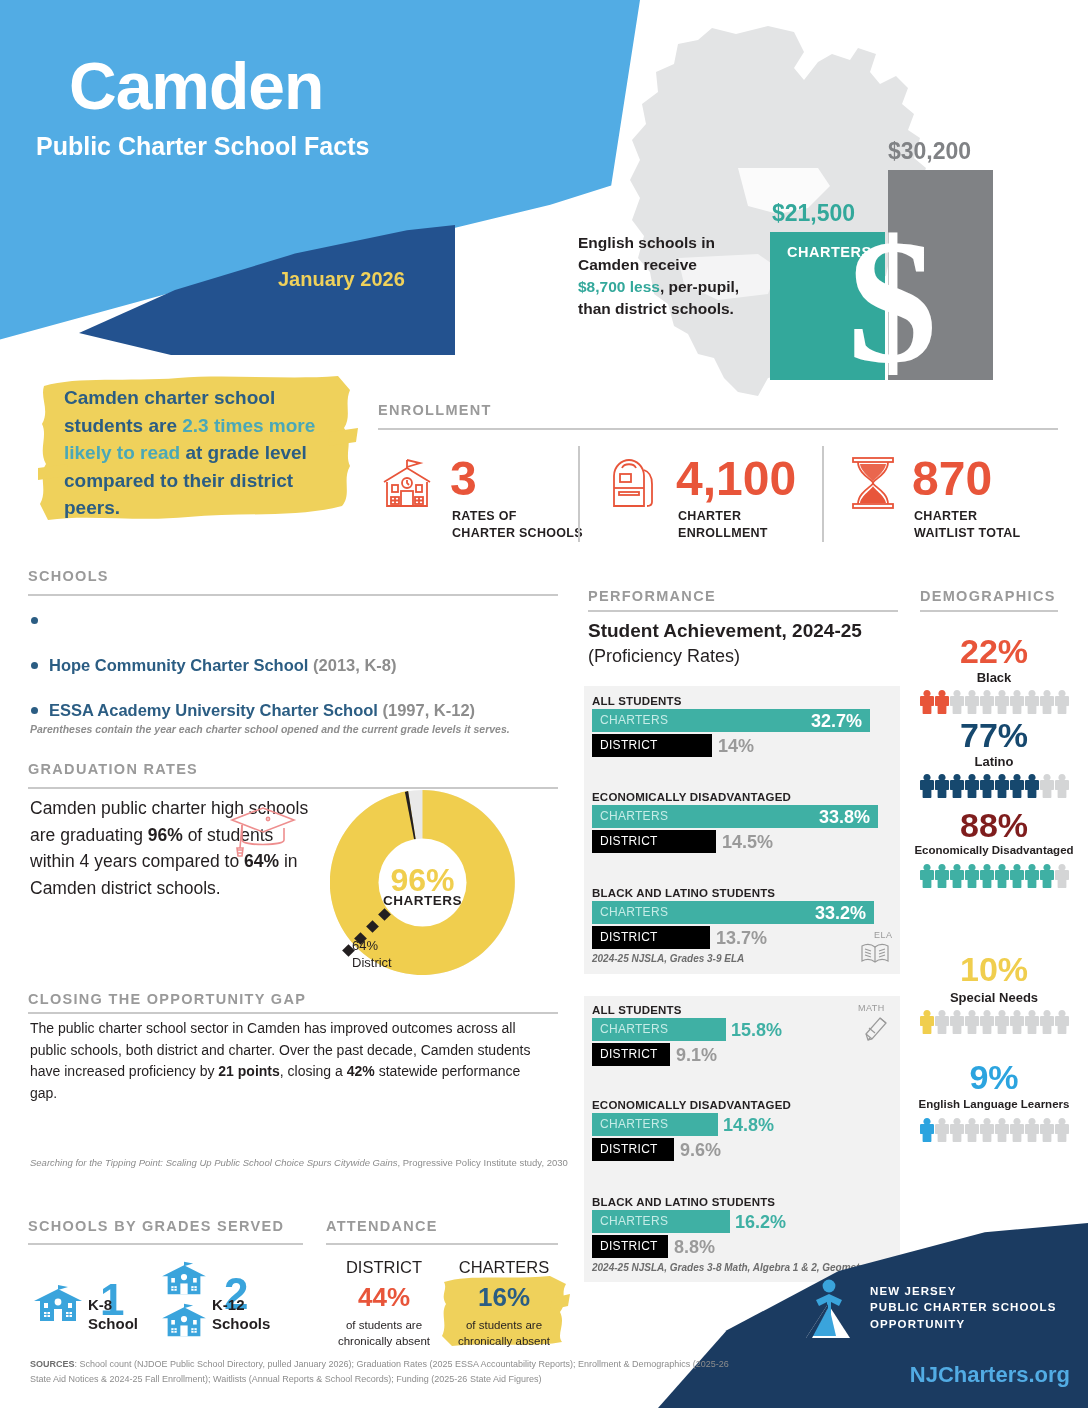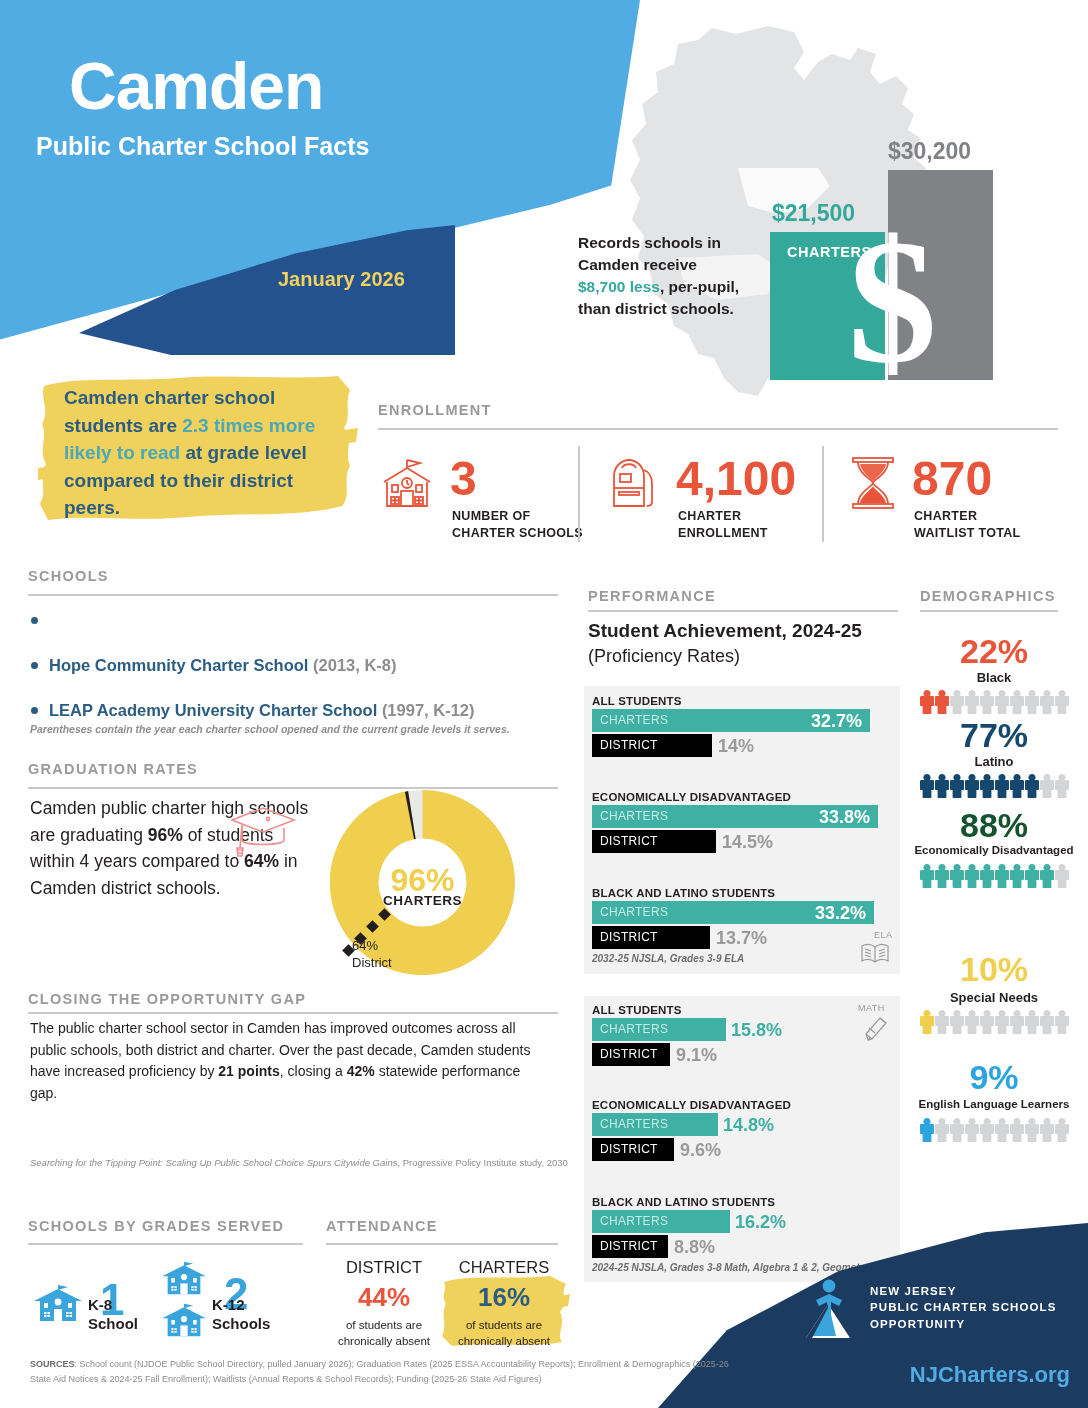--- a/index.html
+++ b/index.html
@@ -178,21 +178,21 @@
   <div class="hdr-sub">Public Charter School Facts</div>
   <div class="hdr-date">January 2026</div>
 
   <div class="bar-district"></div>
   <div class="bar-charter"></div>
   <div class="dollar-glyph">$</div>
   <div class="bar-lbl-district">$30,200</div>
   <div class="bar-lbl-charter">$21,500</div>
   <div class="bar-charter-cap">CHARTERS</div>
   <div class="fund-text">
-    <span>Records schools in</span><br>
+    <span>English schools in</span><br>
     <span>Camden receive</span><br>
     <span class="teal">$8,700 less</span><span>, per-pupil,</span><br>
     <span>than district schools.</span>
   </div>
 
   <div class="hl-box">
     <svg class="hl-paint" viewBox="0 0 320 155" preserveAspectRatio="none">
       <path fill="#EFD15B" d="M6,14 C40,4 90,10 140,6 C190,2 250,8 300,4 L312,18 C306,32 314,44 306,56 C316,68 306,82 312,94 C304,108 314,122 304,134 C260,146 200,140 150,145 C100,150 50,142 10,148 L2,132 C10,118 0,104 8,92 C0,78 10,64 4,52 C12,38 2,26 6,14 Z"></path>
       <path fill="#EFD15B" d="M292,60 L320,56 L318,70 L290,74 Z"></path>
       <path fill="#EFD15B" d="M0,96 L30,92 L28,104 L0,108 Z"></path>
@@ -215,21 +215,21 @@
       <rect x="16" y="33" width="6" height="7"></rect>
         <rect x="40" y="33" width="6" height="7"></rect>
       <rect x="15" y="45" width="8" height="7"></rect>
         <rect x="39" y="45" width="8" height="7"></rect>
       <path d="M19,45 L19,52 M15,48.5 L23,48.5"></path>
         <path d="M43,45 L43,52 M39,48.5 L47,48.5"></path>
     </g>
   </svg>
   <div class="enroll-num" style="left:450px; top:455px;">3</div>
   <div class="enroll-cap" style="left:452px; top:508px;">
-    <span>NUMBER OF</span><br>
+    <span>RATES OF</span><br>
     <span>CHARTER SCHOOLS</span>
   </div>
   <div class="vdiv" style="left:578px; top:446px; height:96px;"></div>
 
   <svg style="position:absolute; left:600px; top:452px; width:62px; height:62px;" viewBox="0 0 62 62">
     <g fill="none" stroke="#E8553A" stroke-width="1.8">
       <path d="M14,24 C14,14 22,8 29,8 C36,8 44,14 44,24 L44,54 L14,54 Z"></path>
       <path d="M44,18 C50,20 52,26 52,32 L52,50 C52,53 50,54 47,54"></path>
       <path d="M22,16 C24,11 34,11 36,16"></path>
       <rect x="20" y="22" width="11" height="8"></rect>
@@ -266,21 +266,21 @@
   <div class="bullet" style="left:31px; top:617px;"></div>
 
   <div class="bullet" style="left:31px; top:662px;"></div>
   <div class="sch-item" style="left:49px; top:656px;">
     <span class="nm">Hope Community Charter School</span>
     <span class="yr">(2013, K-8)</span>
   </div>
 
   <div class="bullet" style="left:31px; top:707px;"></div>
   <div class="sch-item" style="left:49px; top:701px;">
-    <span class="nm">LEAP Academy University Charter School</span>
+    <span class="nm">ESSA Academy University Charter School</span>
     <span class="yr">(1997, K-12)</span>
   </div>
   <div class="sch-note" style="left:30px; top:723px;">Parentheses contain the year each charter school opened and the current grade levels it serves.</div>
 
   <div class="sec-head" style="left:28px; top:761px;">GRADUATION RATES</div>
   <div class="rule" style="left:28px; top:787px; width:530px;"></div>
 
   <div class="grad-txt"><span>Camden public charter high schools are graduating </span><b>96%</b><span> of students within 4 years compared to </span><b>64%</b><span> in Camden district schools.</span></div>
 
   <svg style="position:absolute; left:228px; top:800px; width:70px; height:62px;" viewBox="0 0 70 62">
@@ -354,21 +354,21 @@
 
   <div class="grp-lbl" style="left:592px; top:887px;">BLACK AND LATINO STUDENTS</div>
   <div class="bar ch" style="left:592px; top:901px; width:282px;">
     <span class="bar-in-lbl">CHARTERS</span>
     <span class="bar-val in">33.2%</span>
   </div>
   <div class="bar di" style="left:592px; top:926px; width:118px;">
     <span class="bar-in-lbl">DISTRICT</span>
   </div>
   <div class="bar-val out-g" style="left:716px; top:928px;">13.7%</div>
-  <div class="panel-note" style="left:592px; top:953px;">2032-25 NJSLA, Grades 3-9 ELA</div>
+  <div class="panel-note" style="left:592px; top:953px;">2024-25 NJSLA, Grades 3-9 ELA</div>
 
   <div class="panel" style="left:584px; top:996px; width:316px; height:286px;"></div>
   <div class="subj-tag" style="left:858px; top:1003px;">MATH</div>
   <svg style="position:absolute; left:862px; top:1014px; width:28px; height:30px;" viewBox="0 0 28 30">
     <g fill="none" stroke="#9a9a9a" stroke-width="1.2">
       <path d="M6,26 L4,20 L18,4 L24,9 L10,25 Z"></path>
       <path d="M18,4 L24,9"></path>
       <path d="M4,20 L10,25"></path>
       <path d="M6,26 L8,24"></path>
       <path d="M7,14 L13,19"></path>
@@ -472,21 +472,21 @@
         <path fill="#16486E" d="M7,0 C9.1,0 10.6,1.6 10.6,3.5 C10.6,4.6 10.1,5.5 9.4,6.1 L12.8,6.1 C13.6,6.1 14,6.7 14,7.5 L14,15 C14,15.7 13.6,16 13,16 L11.4,16 L11.4,23 C11.4,23.6 11,24 10.4,24 L3.6,24 C3,24 2.6,23.6 2.6,23 L2.6,16 L1,16 C0.4,16 0,15.7 0,15 L0,7.5 C0,6.7 0.4,6.1 1.2,6.1 L4.6,6.1 C3.9,5.5 3.4,4.6 3.4,3.5 C3.4,1.6 4.9,0 7,0 Z"></path>
       </svg>
       <svg width="14" height="24" viewBox="0 0 14 24">
         <path fill="#d4d5d6" d="M7,0 C9.1,0 10.6,1.6 10.6,3.5 C10.6,4.6 10.1,5.5 9.4,6.1 L12.8,6.1 C13.6,6.1 14,6.7 14,7.5 L14,15 C14,15.7 13.6,16 13,16 L11.4,16 L11.4,23 C11.4,23.6 11,24 10.4,24 L3.6,24 C3,24 2.6,23.6 2.6,23 L2.6,16 L1,16 C0.4,16 0,15.7 0,15 L0,7.5 C0,6.7 0.4,6.1 1.2,6.1 L4.6,6.1 C3.9,5.5 3.4,4.6 3.4,3.5 C3.4,1.6 4.9,0 7,0 Z"></path>
       </svg>
       <svg width="14" height="24" viewBox="0 0 14 24">
         <path fill="#d4d5d6" d="M7,0 C9.1,0 10.6,1.6 10.6,3.5 C10.6,4.6 10.1,5.5 9.4,6.1 L12.8,6.1 C13.6,6.1 14,6.7 14,7.5 L14,15 C14,15.7 13.6,16 13,16 L11.4,16 L11.4,23 C11.4,23.6 11,24 10.4,24 L3.6,24 C3,24 2.6,23.6 2.6,23 L2.6,16 L1,16 C0.4,16 0,15.7 0,15 L0,7.5 C0,6.7 0.4,6.1 1.2,6.1 L4.6,6.1 C3.9,5.5 3.4,4.6 3.4,3.5 C3.4,1.6 4.9,0 7,0 Z"></path>
       </svg>
     </div>
 
-  <div class="demo-pct" style="left:908px; top:808px; color:#14532d;">88%</div>
+  <div class="demo-pct" style="left:908px; top:808px; color:#7f1d1d;">88%</div>
   <div class="demo-lbl" style="left:900px; top:844px; width:188px; font-size:11.5px;">Economically Disadvantaged</div>
   <div class="demo-row" style="left:908px; top:864px;">
       <svg width="14" height="24" viewBox="0 0 14 24">
         <path fill="#3FB0A4" d="M7,0 C9.1,0 10.6,1.6 10.6,3.5 C10.6,4.6 10.1,5.5 9.4,6.1 L12.8,6.1 C13.6,6.1 14,6.7 14,7.5 L14,15 C14,15.7 13.6,16 13,16 L11.4,16 L11.4,23 C11.4,23.6 11,24 10.4,24 L3.6,24 C3,24 2.6,23.6 2.6,23 L2.6,16 L1,16 C0.4,16 0,15.7 0,15 L0,7.5 C0,6.7 0.4,6.1 1.2,6.1 L4.6,6.1 C3.9,5.5 3.4,4.6 3.4,3.5 C3.4,1.6 4.9,0 7,0 Z"></path>
       </svg>
       <svg width="14" height="24" viewBox="0 0 14 24">
         <path fill="#3FB0A4" d="M7,0 C9.1,0 10.6,1.6 10.6,3.5 C10.6,4.6 10.1,5.5 9.4,6.1 L12.8,6.1 C13.6,6.1 14,6.7 14,7.5 L14,15 C14,15.7 13.6,16 13,16 L11.4,16 L11.4,23 C11.4,23.6 11,24 10.4,24 L3.6,24 C3,24 2.6,23.6 2.6,23 L2.6,16 L1,16 C0.4,16 0,15.7 0,15 L0,7.5 C0,6.7 0.4,6.1 1.2,6.1 L4.6,6.1 C3.9,5.5 3.4,4.6 3.4,3.5 C3.4,1.6 4.9,0 7,0 Z"></path>
       </svg>
       <svg width="14" height="24" viewBox="0 0 14 24">
         <path fill="#3FB0A4" d="M7,0 C9.1,0 10.6,1.6 10.6,3.5 C10.6,4.6 10.1,5.5 9.4,6.1 L12.8,6.1 C13.6,6.1 14,6.7 14,7.5 L14,15 C14,15.7 13.6,16 13,16 L11.4,16 L11.4,23 C11.4,23.6 11,24 10.4,24 L3.6,24 C3,24 2.6,23.6 2.6,23 L2.6,16 L1,16 C0.4,16 0,15.7 0,15 L0,7.5 C0,6.7 0.4,6.1 1.2,6.1 L4.6,6.1 C3.9,5.5 3.4,4.6 3.4,3.5 C3.4,1.6 4.9,0 7,0 Z"></path>

